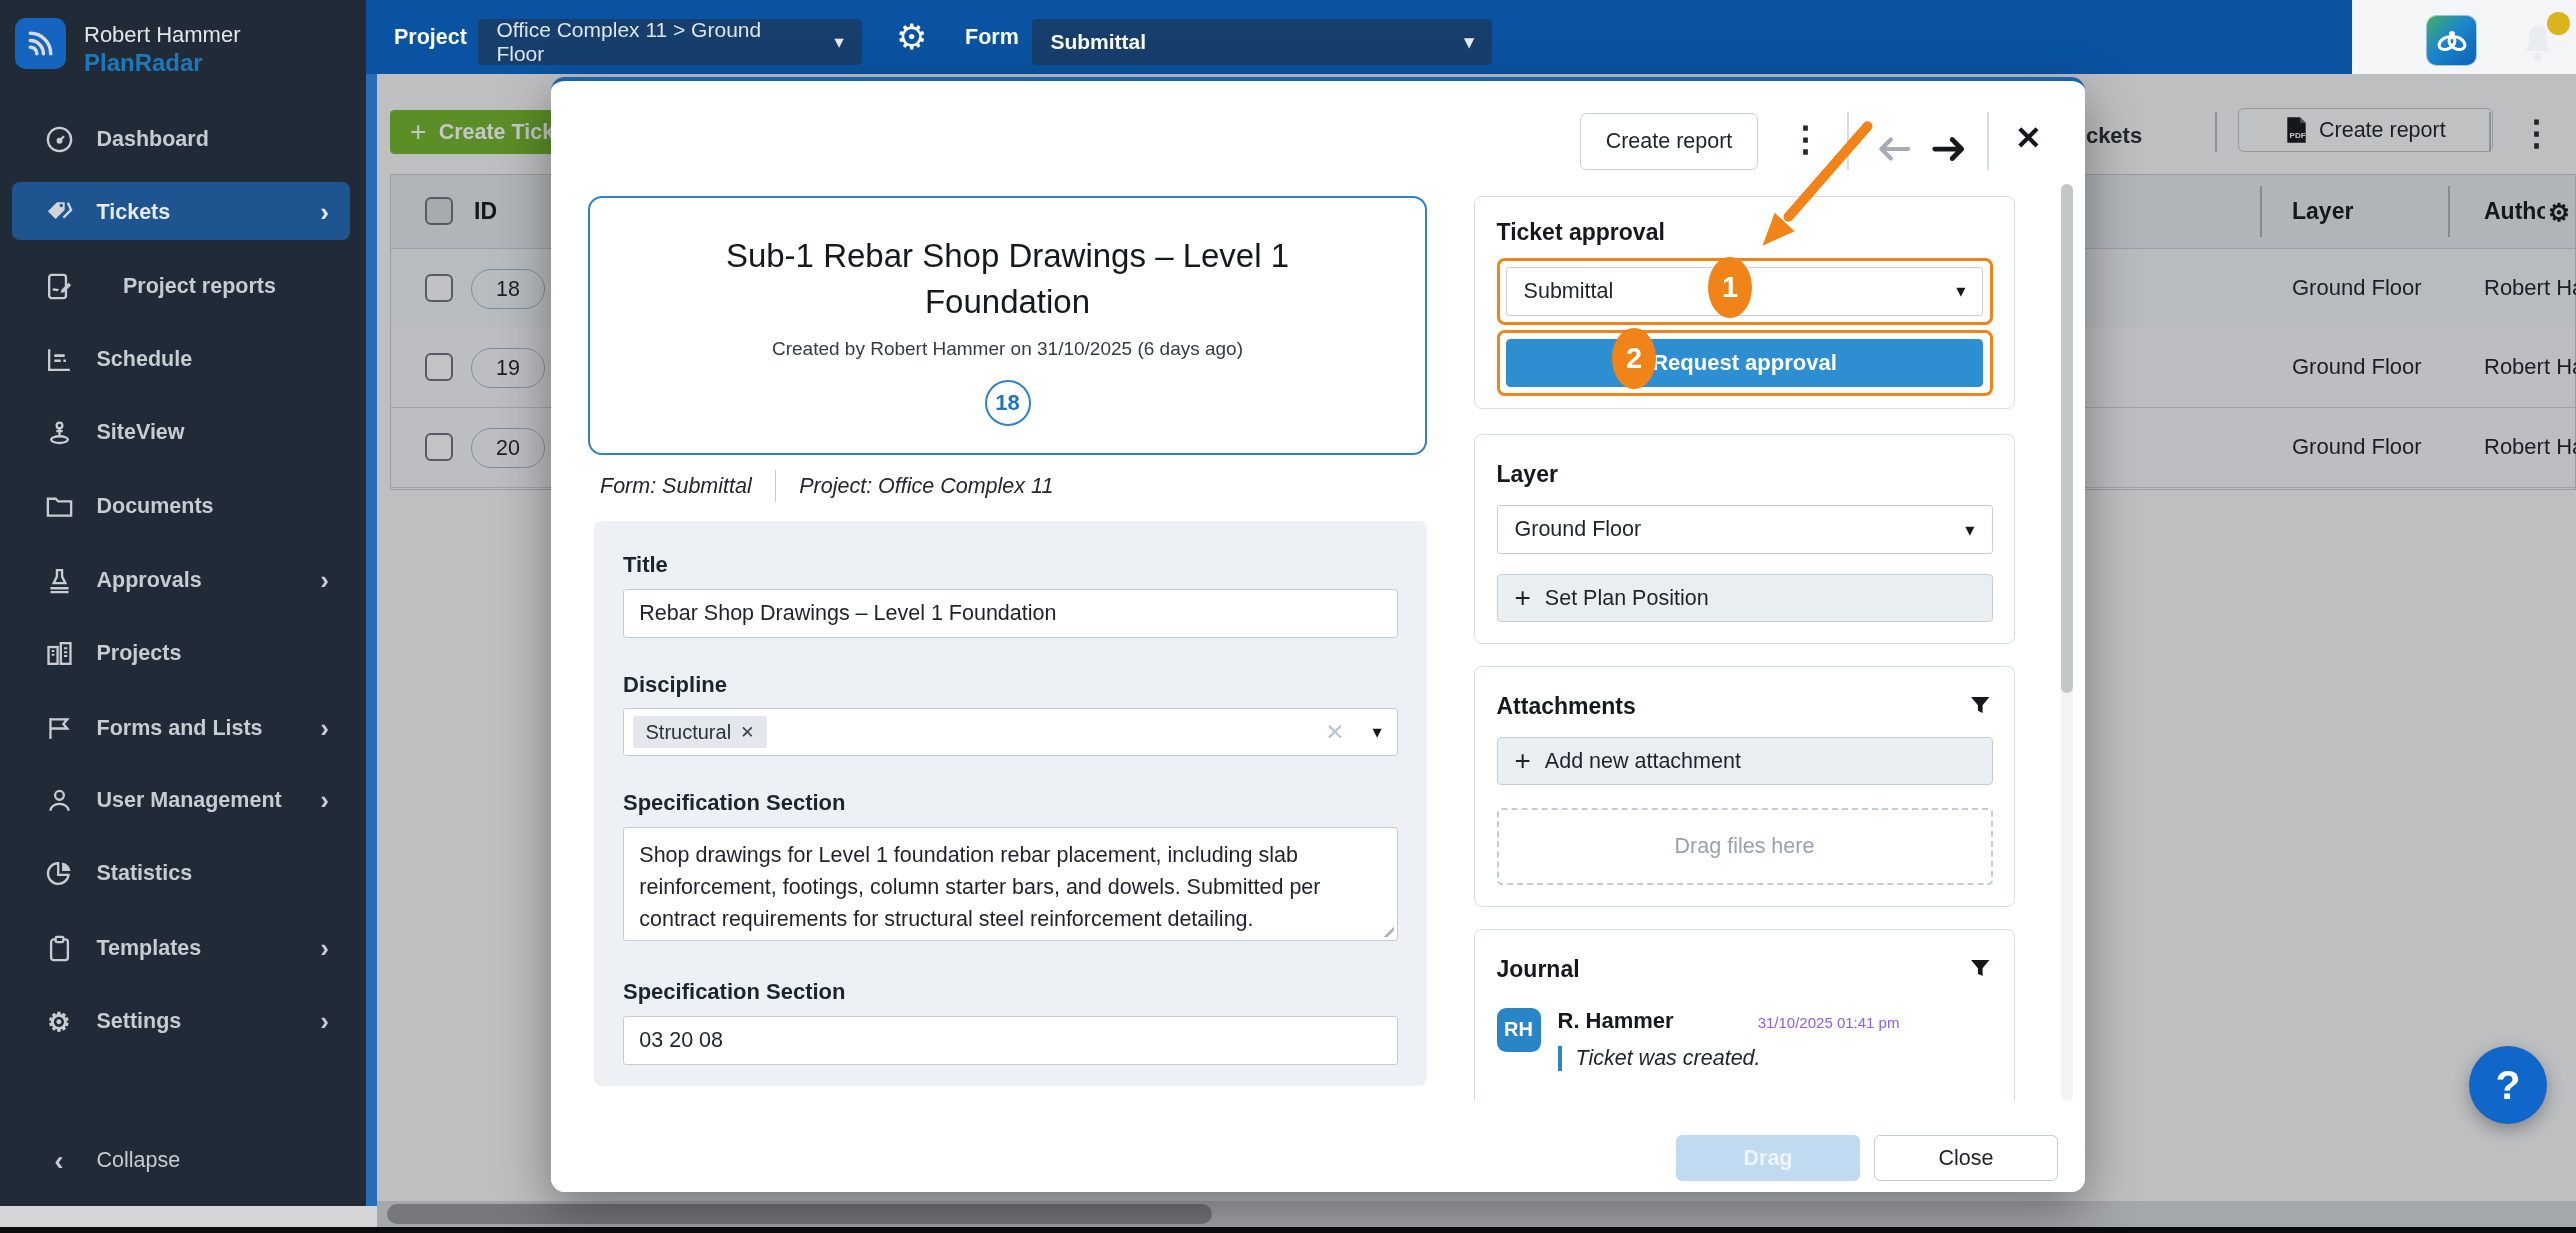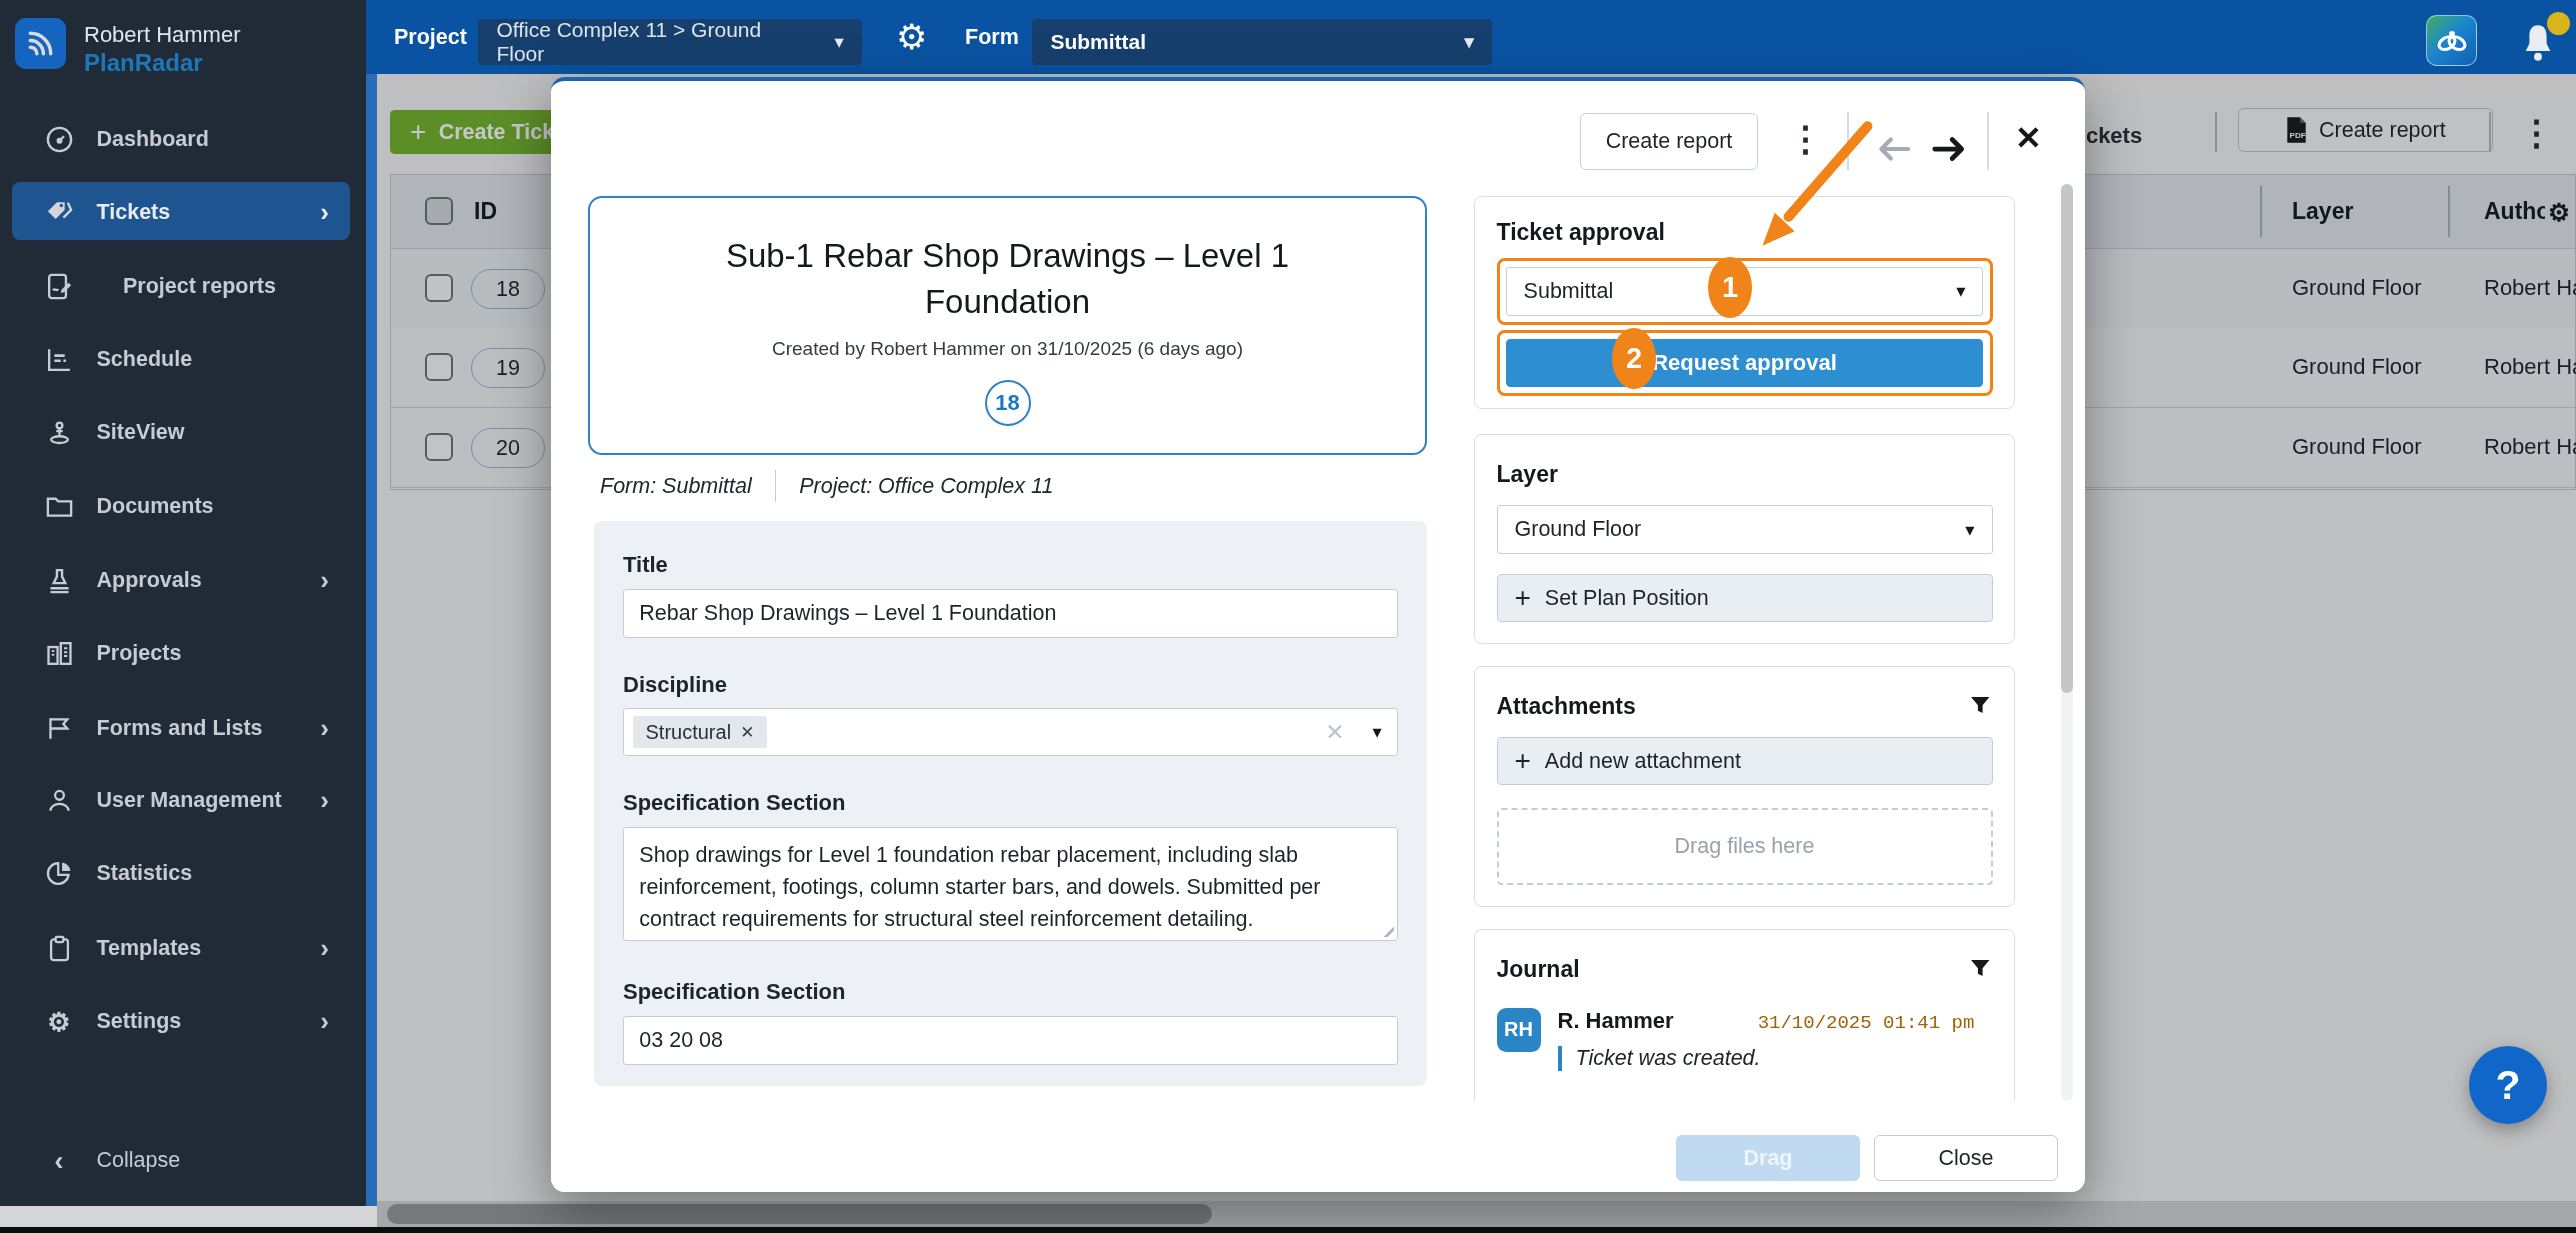--- a/index.html
+++ b/index.html
@@ -1,21 +1,21 @@
 <!DOCTYPE html>
 <html style="font-size:12.3px"><head>
 <meta charset="utf-8">
 <style>
   * { margin:0; padding:0; box-sizing:border-box; }
   html,body { width:2576px; height:1234px; overflow:hidden; background:#f3f5f6;
     font-family:"Liberation Sans", sans-serif; }
   #app { position:absolute; inset:0; width:2576px; height:1234px; overflow:hidden; }
 
   
-  .topbar { position:absolute; left:0; top:0; width:2576px; height:74px; background:#0a53a2; z-index:1; }
+  .topbar { position:absolute; left:0; top:0; width:2352px; height:74px; background:#0a53a2; z-index:1; }
   .tb-label { position:absolute; top:0; height:74px; line-height:74px; color:#fff; font-size:21.5px; font-weight:bold; }
   .tb-dd { position:absolute; top:19px; height:46px; background:#173f6d; border-radius:4.6px; color:#dde4ec;
     font-size:21px; display:flex; align-items:center; padding:0 18.4px; }
   .tb-dd .caret { margin-left:auto; color:#e6ebf1; font-size:18.4px; padding-left:20px; }
   .tb-gear { position:absolute; left:896px; top:0; height:74px; line-height:74px; font-size:35px; color:#fff; }
   .appicon { position:absolute; left:2426px; top:15.3px; width:51px; height:51px; border-radius:10.7px;
     background:linear-gradient(135deg,#43ae63 0%,#1b86cd 45%,#0f5fb4 100%); border:1.5px solid rgba(255,255,255,.55);
     display:flex; align-items:center; justify-content:center; }
   .bell { position:absolute; left:2518px; top:21.5px; width:40px; height:43px; }
   .bell-dot { position:absolute; left:2547px; top:12.3px; width:23px; height:23px; border-radius:50%; background:#d9b41c; }
@@ -110,21 +110,21 @@
   .gray-btn { height:48px; background:#e9eef2; border:1.5px solid #c3ccd5; border-radius:4.6px; font-size:21.5px; color:#1d2329;
     display:flex; align-items:center; padding-left:17px; gap:14px; }
   .gray-btn .plus { font-size:28px; font-weight:400; }
   .dropzone { margin-top:23px; height:77px; border:2.3px dashed #c3ccd4; border-radius:4.6px; display:flex; align-items:center;
     justify-content:center; font-size:21.5px; color:#98a2ab; }
   .j-entry { margin-top:24.5px; display:flex; gap:17px; }
   .j-avatar { width:44px; height:44px; border-radius:9.2px; background:#2a85c7; color:#fff; font-weight:bold; font-size:20px;
     display:flex; align-items:center; justify-content:center; flex:0 0 44px; }
   .j-name-row { display:flex; align-items:baseline; gap:84px; }
   .j-name { font-size:22px; font-weight:800; color:#15191d; }
-  .j-time { font-size:19px; color:#a16207;font-family:Liberation Mono, monospace; }
+  .j-time { font-size:15px; color:#8b5cf6; }
   .j-quote { margin-top:12.3px; border-left:4.6px solid #2a85c7; padding-left:14px; font-style:italic; font-size:21.5px; color:#1d2329; }
   .m-footer { position:absolute; left:0; top:1020px; width:1534px; height:94px; background:#fff; }
   .save-btn { position:absolute; left:1125px; top:34px; width:184px; height:46px; background:#bfdaf1; color:#eef5fb;
     border-radius:6.1px; font-size:21.5px; font-weight:600; display:flex; align-items:center; justify-content:center; }
   .close-btn { position:absolute; left:1323px; top:34px; width:184px; height:46px; background:#fff; border:1.5px solid #c3ccd5;
     color:#1d2329; border-radius:6.1px; font-size:21.5px; display:flex; align-items:center; justify-content:center; }
   .m-scroll { position:absolute; left:1510px; top:107px; width:12.3px; height:913px; background:#f1f3f5; border-radius:6.1px; }
   .m-thumb { position:absolute; left:1510px; top:103px; width:12.3px; height:509px; background:#c3c7ca; border-radius:6.1px; }
 
   

